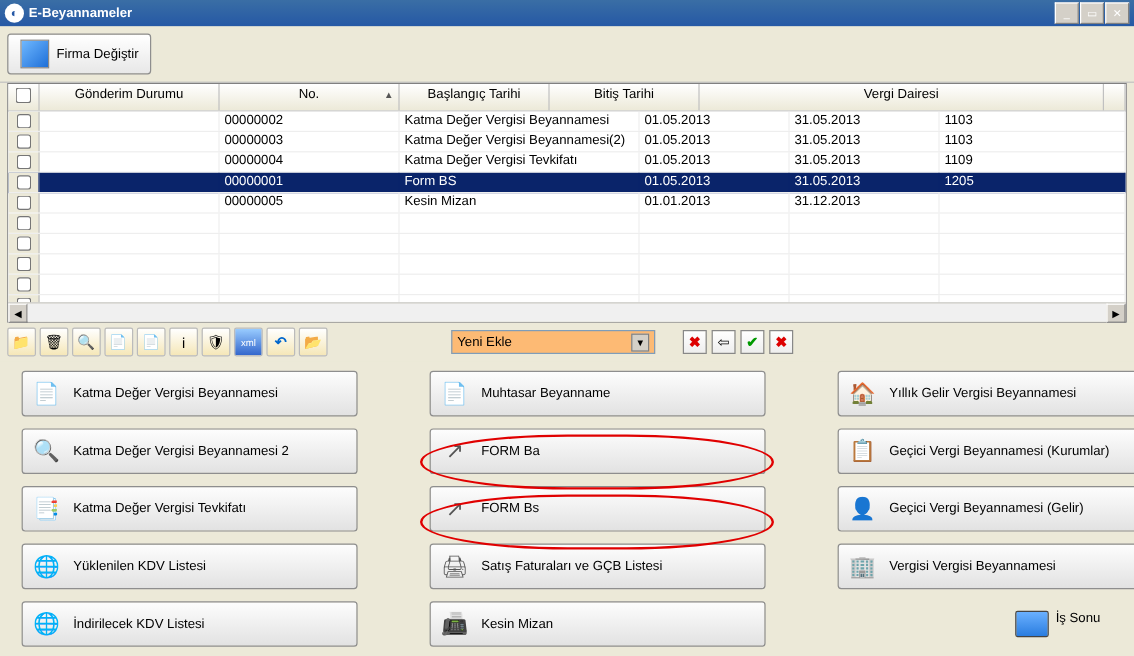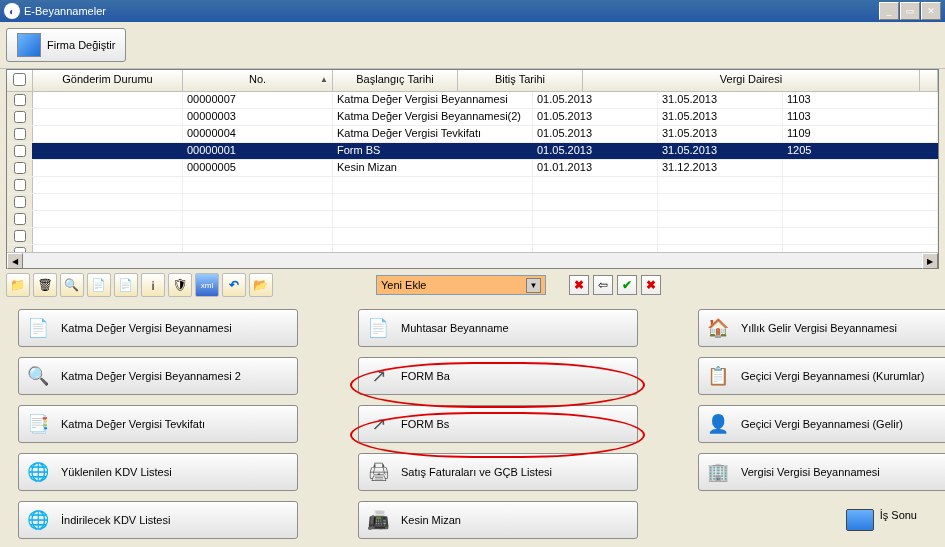--- a/index.html
+++ b/index.html
@@ -1,20 +1,20 @@
 <!DOCTYPE html>
 <html><head>
 <meta charset="utf-8">
 <style>
 * { box-sizing: border-box; margin: 0; padding: 0; font-family: Tahoma, Arial, sans-serif; font-size: 11px; }
 body { background: #ece9d8; width: 945px; height: 547px; overflow: hidden; }
 
 .titlebar { background: linear-gradient(to bottom, #3a6ea5, #2558a5); height: 22px; display: flex; align-items: center; padding: 0 4px; color: #fff; }
 .titlebar-icon { width: 16px; height: 16px; background: #fff; border-radius: 50%; margin-right: 4px; display: flex; align-items: center; justify-content: center; color: #2558a5; font-size: 10px; }
-.titlebar-title { flex: 1; font-weight: normal; }
+.titlebar-title { flex: 1; font-weight: bold; }
 .win-btns { display: flex; gap: 1px; }
 .win-btn { width: 20px; height: 18px; background: #d4d0c8; border: 1px solid #fff; border-right-color: #808080; border-bottom-color: #808080; display: flex; align-items: center; justify-content: center; font-size: 9px; cursor: pointer; }
 
 .toolbar-top { padding: 6px; background: #ece9d8; border-bottom: 1px solid #c0c0c0; }
 .btn-firm { display: inline-flex; align-items: center; gap: 6px; padding: 4px 10px; background: linear-gradient(to bottom, #fff, #e8e8e8); border: 1px solid #8e8e8e; border-radius: 3px; cursor: pointer; }
 .btn-firm-icon { width: 24px; height: 24px; background: linear-gradient(135deg, #6fb8ff, #1e6fd8); border: 1px solid #888; display: inline-block; }
 
 .grid-wrap { margin: 0 6px; background: #fff; border: 1px solid #808080; height: 200px; display: flex; flex-direction: column; }
 .grid-headers { display: flex; background: linear-gradient(to bottom,#fff,#ece9d8); border-bottom: 1px solid #c0c0c0; }
 .gh { border-right: 1px solid #c0c0c0; padding: 3px 4px; font-weight: normal; position: relative; text-align: center; }
@@ -87,21 +87,21 @@
     <div class="gh gcol-end">Bitiş Tarihi</div>
     <div class="gh gcol-vd">Vergi Dairesi</div>
     <div class="gh gcol-pad"></div>
   </div>
   <div class="grid-body" id="grid-body">
       <div class="grow">
         <div class="gc gc-chk">
           <input type="checkbox" style="">
         </div>
         <div class="gc gcol-gd"></div>
-        <div class="gc gcol-no">00000007</div>
+        <div class="gc gcol-no">00000002</div>
         <div class="gc gcol-type">Katma Değer Vergisi Beyannamesi</div>
         <div class="gc gcol-start">01.05.2013</div>
         <div class="gc gcol-end">31.05.2013</div>
         <div class="gc gcol-vd">1103</div>
       </div>
       <div class="grow">
         <div class="gc gc-chk">
           <input type="checkbox" style="">
         </div>
         <div class="gc gcol-gd"></div>

